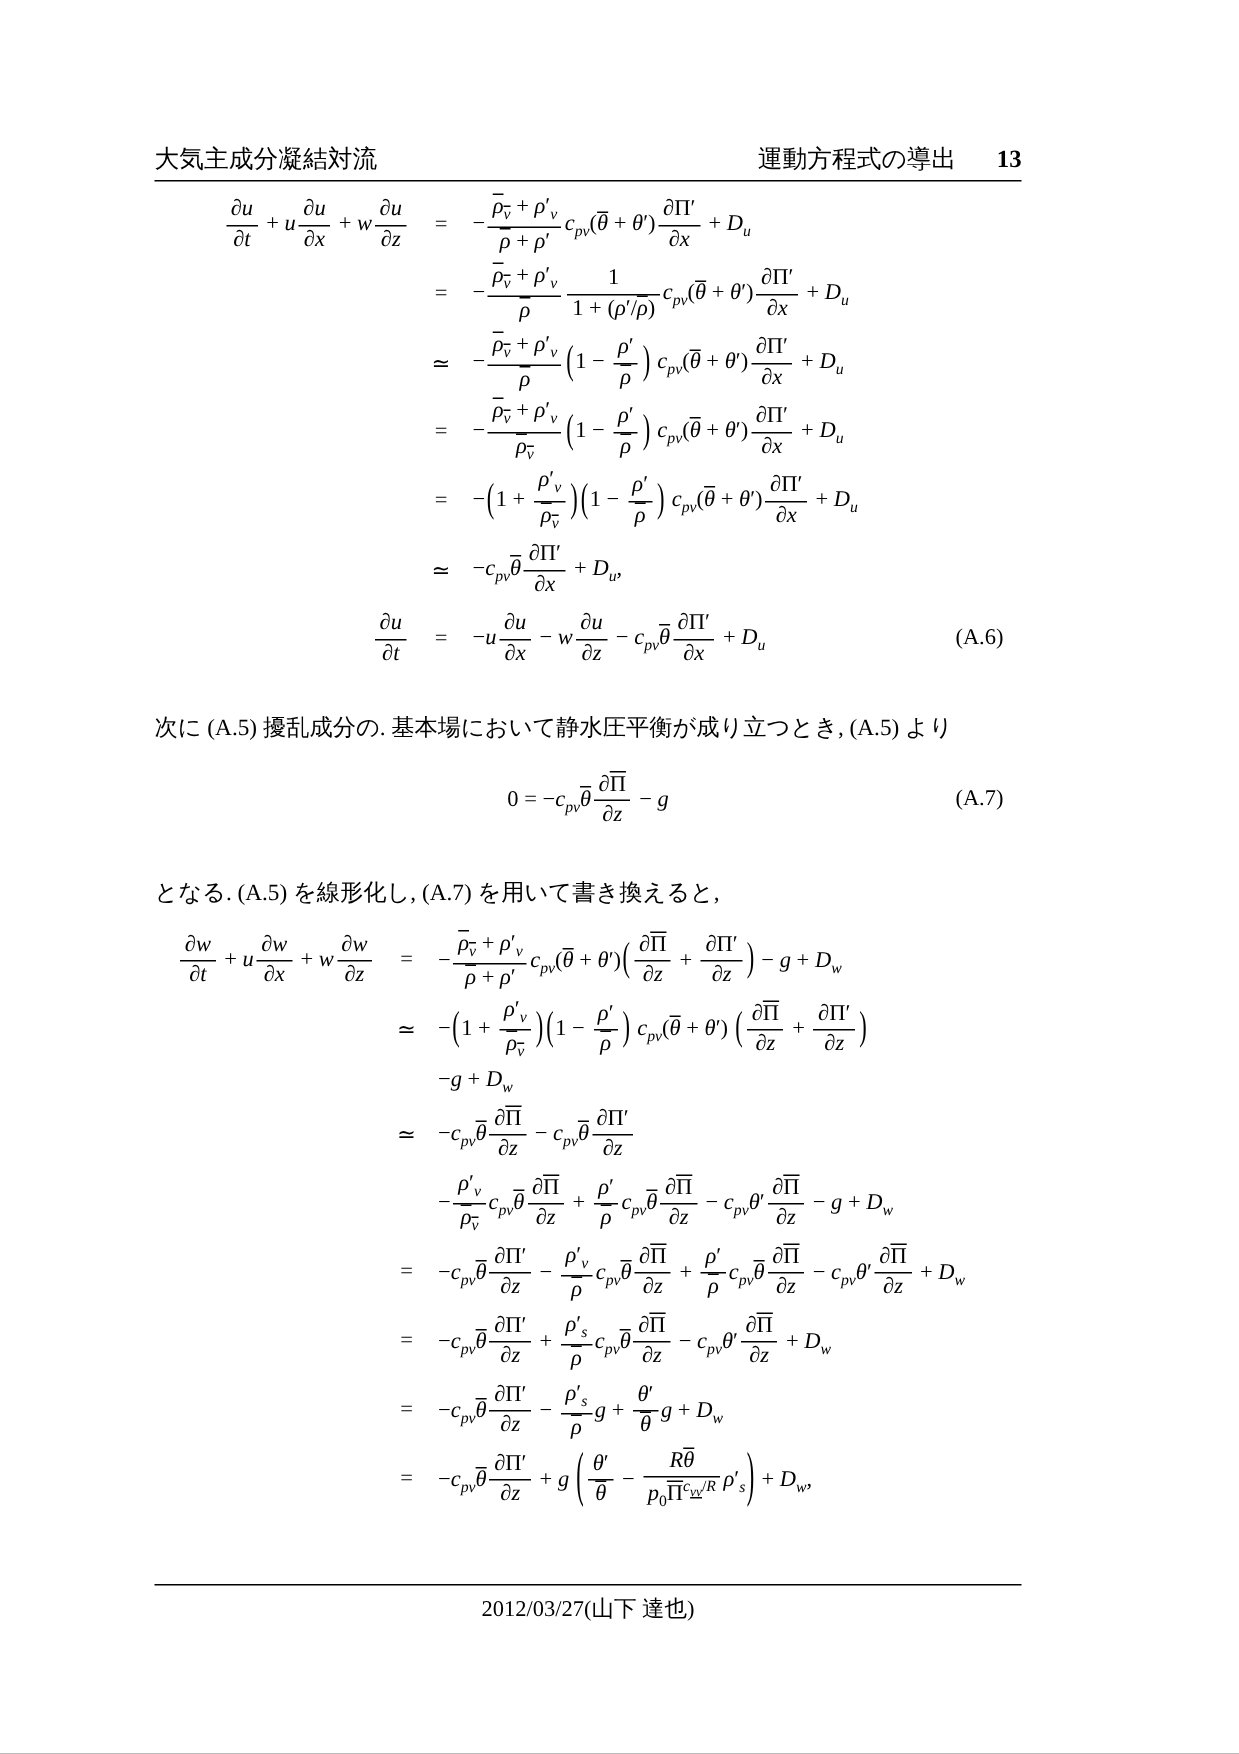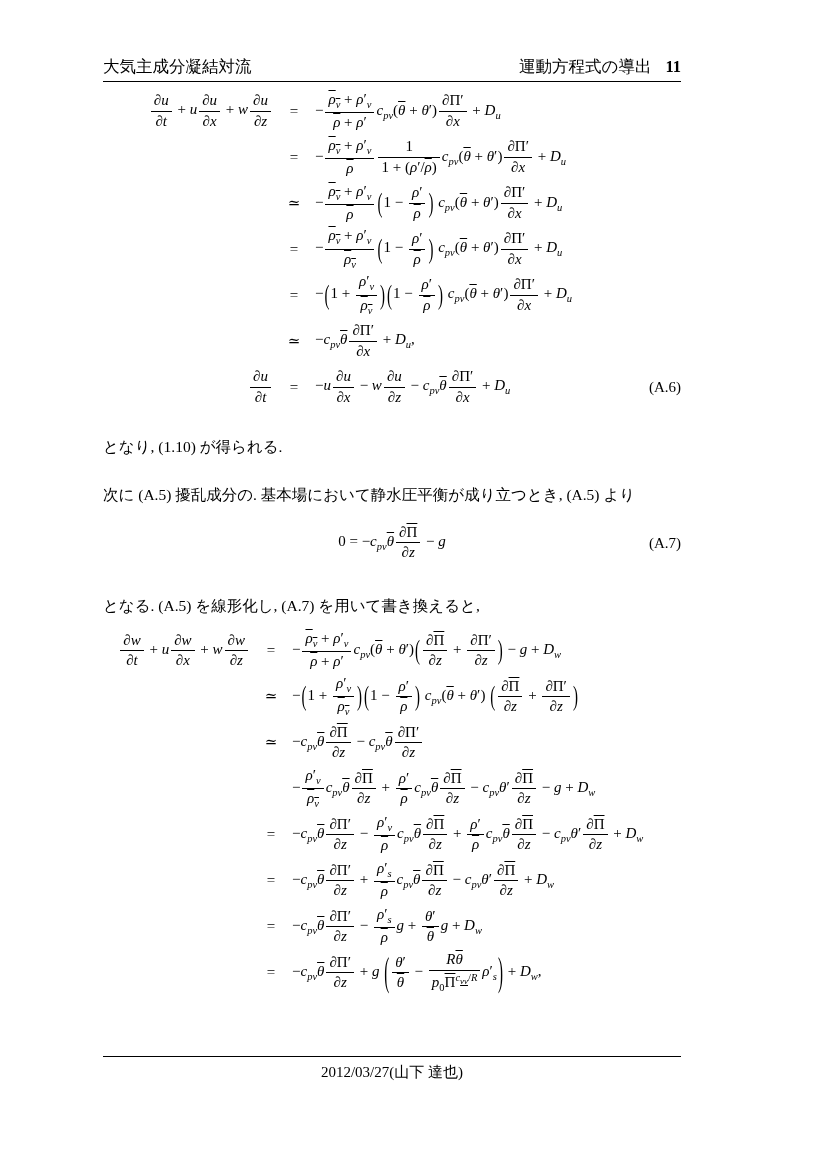--- a/index.html
+++ b/index.html
@@ -5,37 +5,37 @@
   html,body { margin:0; padding:0; background:#888; }
   .page {
     position:relative; width:826px; height:1169px; margin:0 auto;
     background:#ffffff; color:#000;
     font-family:"Liberation Serif","DejaVu Serif",serif;
     overflow:hidden;
   }
   .content { position:absolute; left:103px; top:0; width:578px; }
   
   .header { display:flex; justify-content:space-between; align-items:baseline;
-            padding-top:56px; font-size:16.5px; }
-  .header .right { display:flex; gap:14px; align-items:baseline; }
+            padding-top:56px; font-size:16.5px;margin-top:39px; }
+  .header .right { display:flex; gap:27px; align-items:baseline; }
   .pageno { font-weight:bold; }
   .hrule { border-top:1.5px solid #000; margin-top:3px; }
   
   p.body { font-size:15.5px; margin:26px 0 10px 0; line-height:1.45; }
   
   .eqblock { margin:6px 0; }
   .eqrow { position:relative; display:flex; align-items:center; min-height:46px;
            font-size:15px; white-space:nowrap; }
   .eqrow.short { min-height:24px; }
   .block1 .lhs { width:170px; text-align:right; }
   .block2 { margin-left:-18px; }
   .block2 .lhs { width:165px; text-align:right; }
   .rel { width:42px; text-align:center; }
   .rhs { flex:1; }
-  .eqnum { position:absolute; right:0; top:50%; transform:translateY(-50%); }
+  .eqnum { position:absolute; right:12px; top:50%; transform:translateY(-50%); }
   
   .ceq { position:relative; display:flex; align-items:center; justify-content:center;
          min-height:52px; font-size:15px; margin:8px 0; }
   
   .f { display:inline-block; vertical-align:middle; text-align:center; margin:0 2px; line-height:1.15; }
   .f .n { display:block; border-bottom:1px solid #000; padding:0 3px 1px 3px; }
   .f .d { display:block; padding:1px 3px 0 3px; }
   .ov { text-decoration:overline; }
   sub { font-size:70%; }
   sup { font-size:70%; }
@@ -51,21 +51,21 @@
 </head>
 <body>
 
 <div class="page">
   <div class="content">
 
     <div class="header">
       <span>大気主成分凝結対流</span>
       <span class="right">
         <span>運動方程式の導出</span>
-        <span class="pageno">11</span>
+        <span class="pageno">13</span>
       </span>
     </div>
     <div class="hrule"></div>
 
 
     <div class="eqblock block1">
       <div class="eqrow">
         <div class="lhs"><span class="f"><span class="n">∂<i>u</i></span><span class="d">∂<i>t</i></span></span> + <i>u</i><span class="f"><span class="n">∂<i>u</i></span><span class="d">∂<i>x</i></span></span> + <i>w</i><span class="f"><span class="n">∂<i>u</i></span><span class="d">∂<i>z</i></span></span></div>
         <div class="rel">=</div>
         <div class="rhs">−<span class="f"><span class="n"><span class="ov"><i>ρ</i><sub><i>v</i></sub></span> + <i>ρ</i>′<sub><i>v</i></sub></span><span class="d"><span class="ov"><i>ρ</i></span> + <i>ρ</i>′</span></span><i>c</i><sub><i>pv</i></sub>(<span class="ov"><i>θ</i></span> + <i>θ</i>′)<span class="f"><span class="n">∂Π′</span><span class="d">∂<i>x</i></span></span> + <i>D</i><sub><i>u</i></sub></div>
@@ -96,40 +96,44 @@
         <div class="rhs">−<i>c</i><sub><i>pv</i></sub><span class="ov"><i>θ</i></span><span class="f"><span class="n">∂Π′</span><span class="d">∂<i>x</i></span></span> + <i>D</i><sub><i>u</i></sub>,</div>
       </div>
       <div class="eqrow">
         <div class="lhs"><span class="f"><span class="n">∂<i>u</i></span><span class="d">∂<i>t</i></span></span></div>
         <div class="rel">=</div>
         <div class="rhs">−<i>u</i><span class="f"><span class="n">∂<i>u</i></span><span class="d">∂<i>x</i></span></span> − <i>w</i><span class="f"><span class="n">∂<i>u</i></span><span class="d">∂<i>z</i></span></span> − <i>c</i><sub><i>pv</i></sub><span class="ov"><i>θ</i></span><span class="f"><span class="n">∂Π′</span><span class="d">∂<i>x</i></span></span> + <i>D</i><sub><i>u</i></sub></div>
         <div class="eqnum">(A.6)</div>
       </div>
     </div>
 
-    <p class="body">となり, (1.10) が得られる.</p>
     <p class="body">次に (A.5) 擾乱成分の. 基本場において静水圧平衡が成り立つとき, (A.5) より</p>
 
     <div class="ceq">
       <span>0 = −<i>c</i><sub><i>pv</i></sub><span class="ov"><i>θ</i></span><span class="f"><span class="n">∂<span class="ov">Π</span></span><span class="d">∂<i>z</i></span></span> − <i>g</i></span>
       <div class="eqnum">(A.7)</div>
     </div>
 
     <p class="body">となる. (A.5) を線形化し, (A.7) を用いて書き換えると,</p>
 
     <div class="eqblock block2">
       <div class="eqrow">
         <div class="lhs"><span class="f"><span class="n">∂<i>w</i></span><span class="d">∂<i>t</i></span></span> + <i>u</i><span class="f"><span class="n">∂<i>w</i></span><span class="d">∂<i>x</i></span></span> + <i>w</i><span class="f"><span class="n">∂<i>w</i></span><span class="d">∂<i>z</i></span></span></div>
         <div class="rel">=</div>
         <div class="rhs">−<span class="f"><span class="n"><span class="ov"><i>ρ</i><sub><i>v</i></sub></span> + <i>ρ</i>′<sub><i>v</i></sub></span><span class="d"><span class="ov"><i>ρ</i></span> + <i>ρ</i>′</span></span><i>c</i><sub><i>pv</i></sub>(<span class="ov"><i>θ</i></span> + <i>θ</i>′)<span class="bp">(</span><span class="f"><span class="n">∂<span class="ov">Π</span></span><span class="d">∂<i>z</i></span></span> + <span class="f"><span class="n">∂Π′</span><span class="d">∂<i>z</i></span></span><span class="bp">)</span> − <i>g</i> + <i>D</i><sub><i>w</i></sub></div>
       </div>
       <div class="eqrow">
         <div class="lhs"></div>
         <div class="rel">≃</div>
         <div class="rhs">−<span class="bp">(</span>1 + <span class="f"><span class="n"><i>ρ</i>′<sub><i>v</i></sub></span><span class="d"><span class="ov"><i>ρ</i><sub><i>v</i></sub></span></span></span><span class="bp">)</span><span class="bp">(</span>1 − <span class="f"><span class="n"><i>ρ</i>′</span><span class="d"><span class="ov"><i>ρ</i></span></span></span><span class="bp">)</span> <i>c</i><sub><i>pv</i></sub>(<span class="ov"><i>θ</i></span> + <i>θ</i>′) <span class="bp">(</span><span class="f"><span class="n">∂<span class="ov">Π</span></span><span class="d">∂<i>z</i></span></span> + <span class="f"><span class="n">∂Π′</span><span class="d">∂<i>z</i></span></span><span class="bp">)</span></div>
+      </div>
+      <div class="eqrow short">
+        <div class="lhs"></div>
+        <div class="rel"></div>
+        <div class="rhs">−<i>g</i> + <i>D</i><sub><i>w</i></sub></div>
       </div>
       <div class="eqrow">
         <div class="lhs"></div>
         <div class="rel">≃</div>
         <div class="rhs">−<i>c</i><sub><i>pv</i></sub><span class="ov"><i>θ</i></span><span class="f"><span class="n">∂<span class="ov">Π</span></span><span class="d">∂<i>z</i></span></span> − <i>c</i><sub><i>pv</i></sub><span class="ov"><i>θ</i></span><span class="f"><span class="n">∂Π′</span><span class="d">∂<i>z</i></span></span></div>
       </div>
       <div class="eqrow">
         <div class="lhs"></div>
         <div class="rel"></div>
         <div class="rhs">−<span class="f"><span class="n"><i>ρ</i>′<sub><i>v</i></sub></span><span class="d"><span class="ov"><i>ρ</i><sub><i>v</i></sub></span></span></span><i>c</i><sub><i>pv</i></sub><span class="ov"><i>θ</i></span><span class="f"><span class="n">∂<span class="ov">Π</span></span><span class="d">∂<i>z</i></span></span> + <span class="f"><span class="n"><i>ρ</i>′</span><span class="d"><span class="ov"><i>ρ</i></span></span></span><i>c</i><sub><i>pv</i></sub><span class="ov"><i>θ</i></span><span class="f"><span class="n">∂<span class="ov">Π</span></span><span class="d">∂<i>z</i></span></span> − <i>c</i><sub><i>pv</i></sub><i>θ</i>′<span class="f"><span class="n">∂<span class="ov">Π</span></span><span class="d">∂<i>z</i></span></span> − <i>g</i> + <i>D</i><sub><i>w</i></sub></div>

